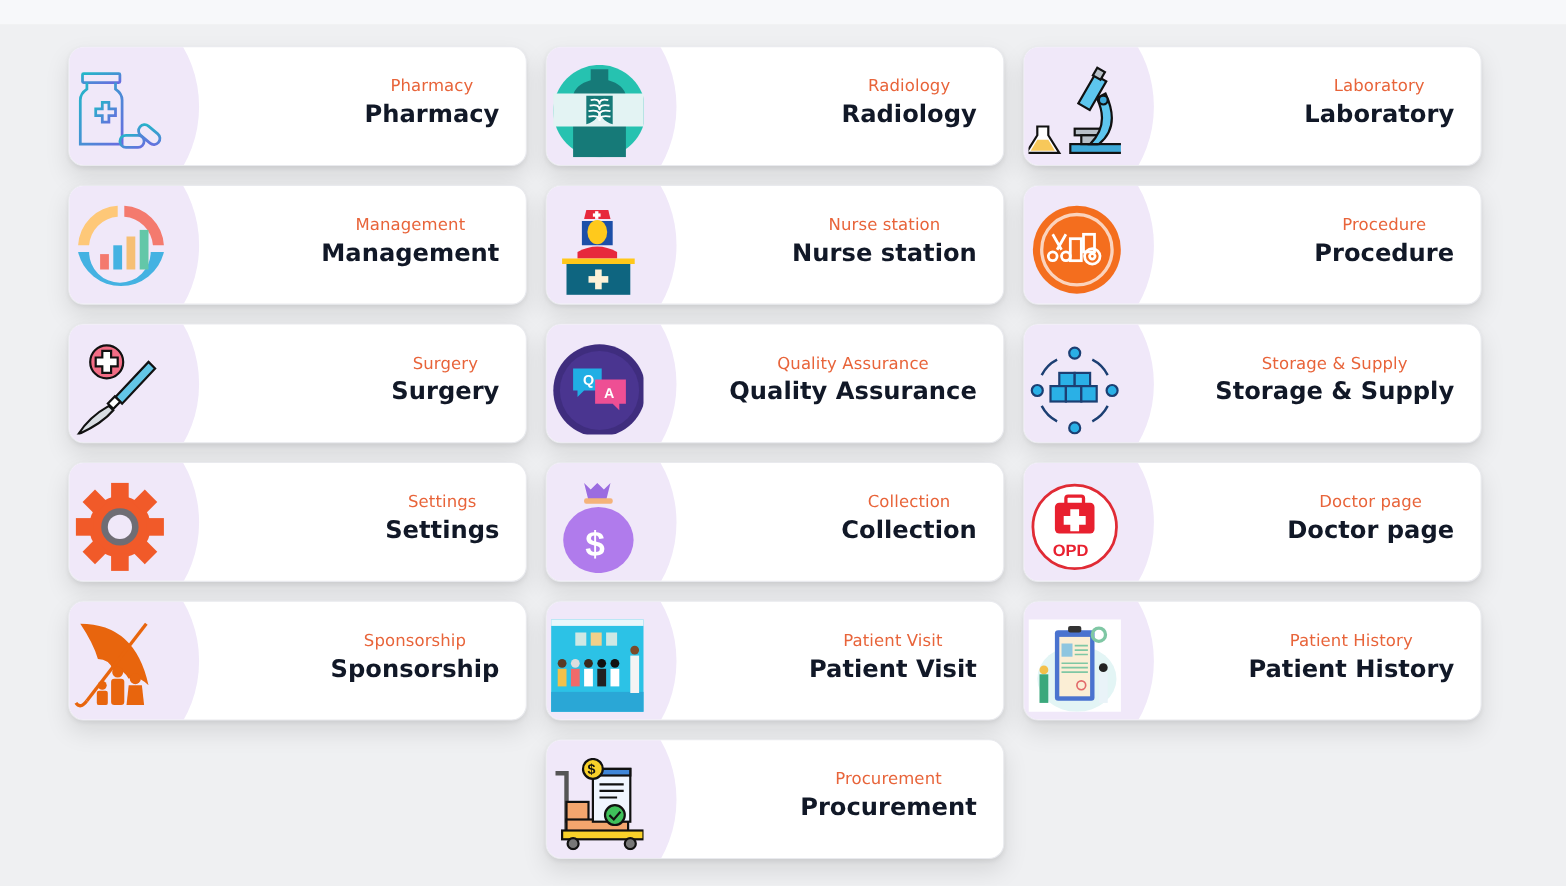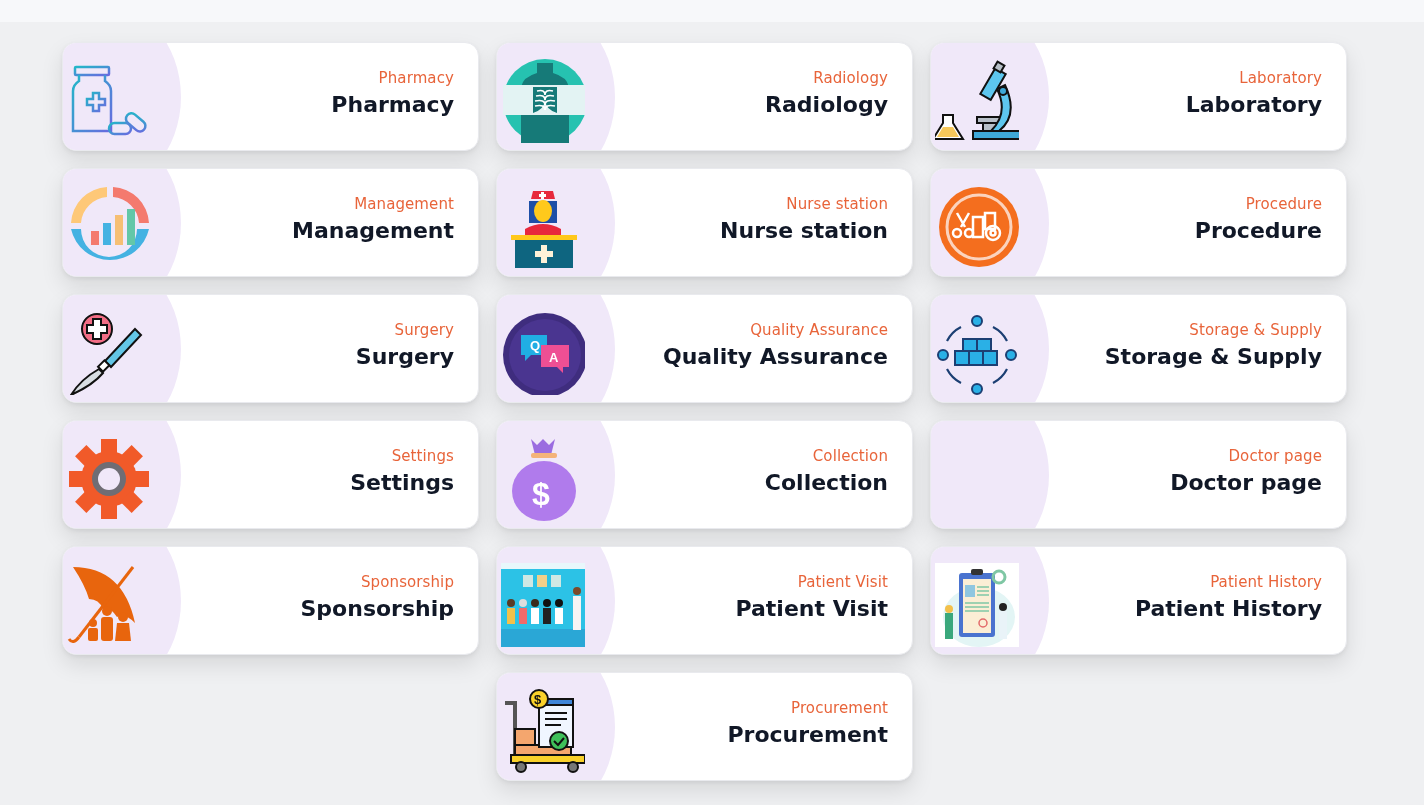--- a/index.html
+++ b/index.html
@@ -38,21 +38,21 @@
     background: #f0e8f9;
   }
   .card .icon {
     position: absolute; left: 2px; top: 14px;
     width: 88px; height: 88px;
     display: flex; align-items: center; justify-content: center;
   }
   .card .icon svg { width: 84px; height: 84px; }
   .card .text {
     position: absolute; right: 24px; top: 24px;
-    text-align: right;
+    text-align: center;
   }
   .card .subtitle {
     display: block;
     font-size: 15px;
     color: #e8643a;
     line-height: 22px;
     letter-spacing: 0.1px;
   }
   .card .title {
     display: block;
@@ -303,20 +303,29 @@
       </svg>
     </div>
     <div class="text">
       <span class="subtitle">Collection</span>
       <span class="title">Collection</span>
     </div>
   </div>
 
   <div class="card">
     <div class="blob"></div>
+    <div class="icon">
+      <svg viewBox="0 0 84 84">
+        <circle cx="42" cy="42" r="38" fill="#fff" stroke="#e02b35" stroke-width="2.5"></circle>
+        <rect x="34" y="14" width="16" height="8" rx="2" fill="none" stroke="#e8202f" stroke-width="3"></rect>
+        <rect x="24" y="20" width="36" height="28" rx="4" fill="#e8202f"></rect>
+        <path d="M38 26 h8 v6 h6 v8 h-6 v6 h-8 v-6 h-6 v-8 h6 z" fill="#fff"></path>
+        <text x="22" y="68" font-size="15" font-weight="bold" fill="#e8202f" font-family="Liberation Sans, sans-serif">OPD</text>
+      </svg>
+    </div>
     <div class="text">
       <span class="subtitle">Doctor page</span>
       <span class="title">Doctor page</span>
     </div>
   </div>
 
   <div class="card">
     <div class="blob"></div>
     <div class="icon">
       <svg viewBox="0 0 84 84">

